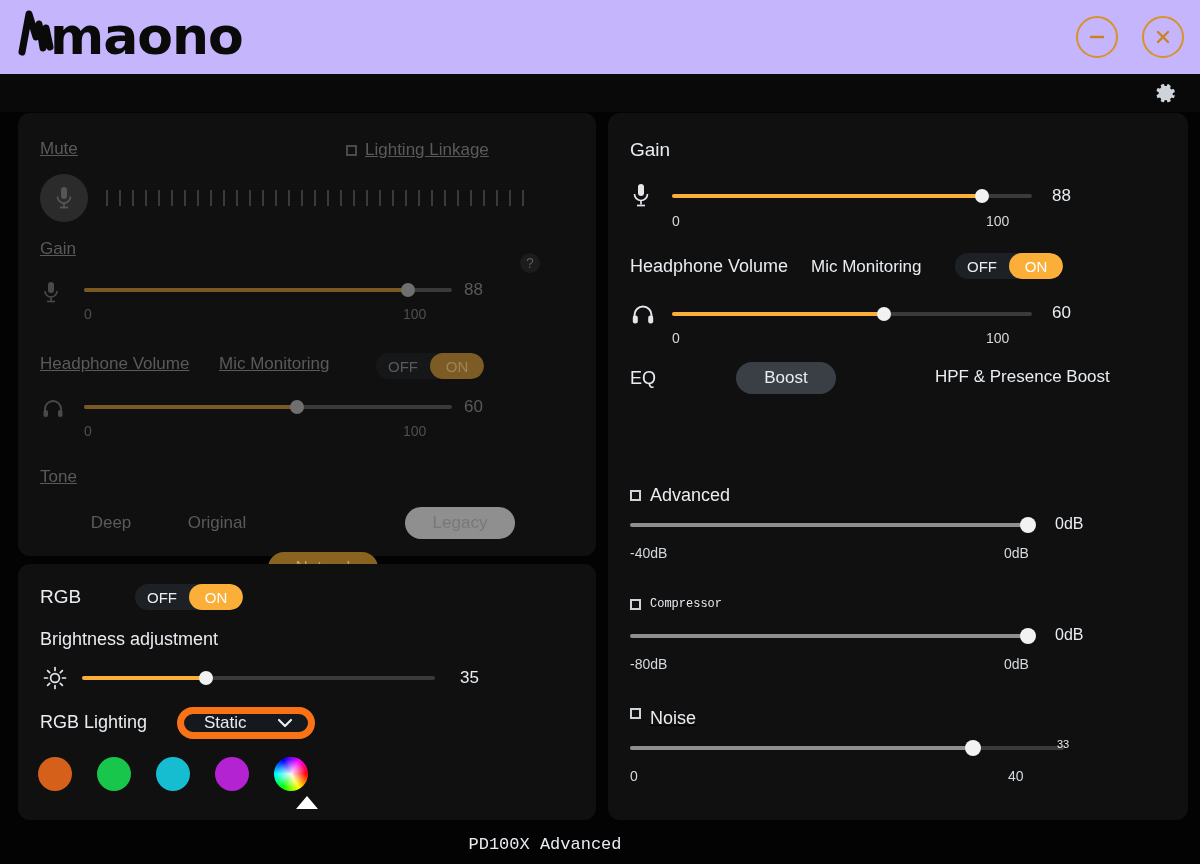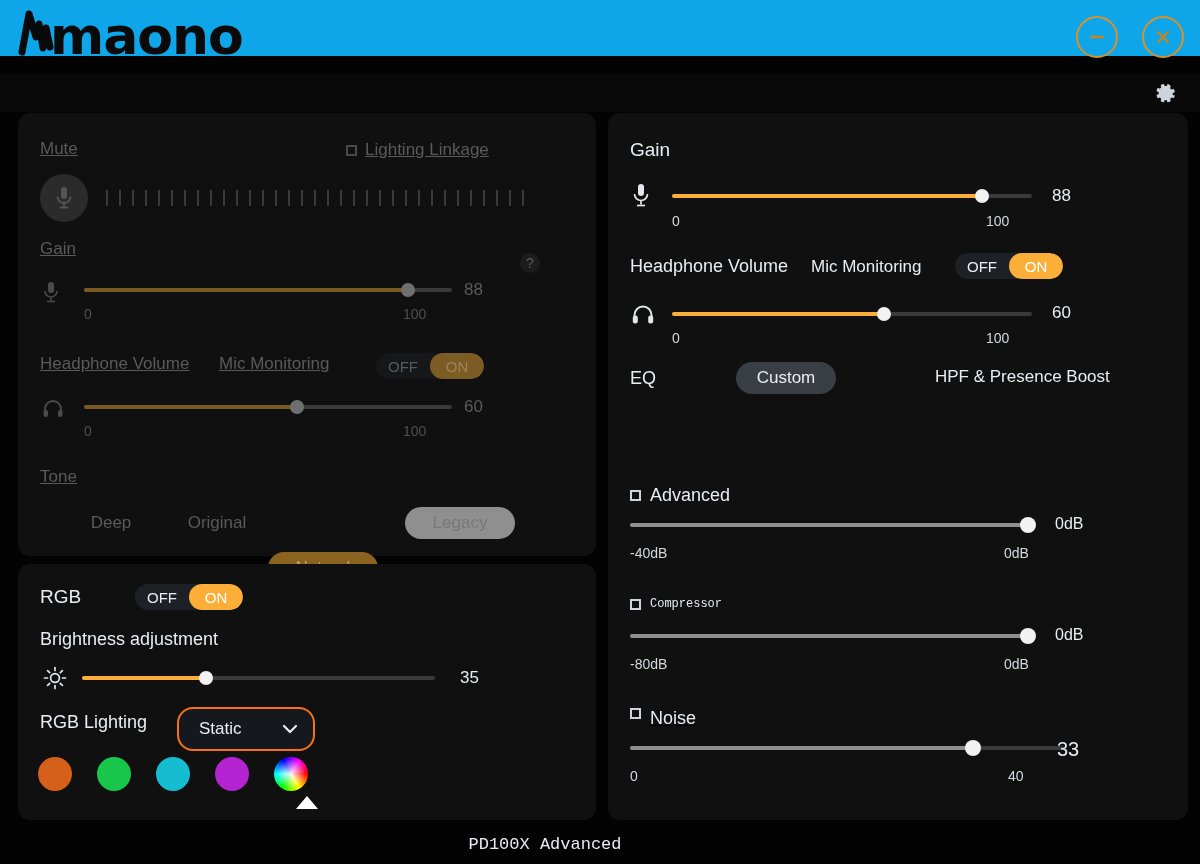--- a/index.html
+++ b/index.html
@@ -6,22 +6,22 @@
   html, body {
     width: 1200px; height: 864px;
     background: #000;
     font-family: "Liberation Sans", sans-serif;
     overflow: hidden;
   }
   #app { position: relative; width: 1200px; height: 864px; background: #030303; }
 
   
   .titlebar {
-    position: absolute; left: 0; top: 0; width: 1200px; height: 56px;
-    background: #0ea5e9;
+    position: absolute; left: 0; top: 0; width: 1200px; height: 74px;
+    background: #c4b5fd;
   }
   .logo-wrap {
     position: absolute; left: 12px; top: 4px;
     display: flex; align-items: flex-end;
   }
   .logo-mark { width: 52px; height: 62px; display: block; }
   .logo-text {
     font-family: "DejaVu Sans", sans-serif;
     font-size: 52px; font-weight: bold; color: #0a0a0a;
     letter-spacing: -1px; line-height: 1; margin-left: -14px; margin-bottom: 4px;
@@ -125,22 +125,22 @@
     background: radial-gradient(circle, rgba(255,255,255,0.95) 0%, rgba(255,255,255,0) 62%);
   }
   .sel-arrow {
     position: absolute; left: 277px; top: 794px;
     width: 0; height: 0; border-left: 11px solid transparent;
     border-right: 11px solid transparent; border-bottom: 13px solid #ffffff;
   }
 
   
   .dropdown {
-    position: absolute; height: 44px; border-radius: 16px; background: #15191e;
-    border: 2px solid #f97316; display: flex; align-items: center; cursor: pointer;
+    position: absolute; height: 32px; border-radius: 16px; background: #15191e;
+    border: 7px solid #f97316; display: flex; align-items: center; cursor: pointer;
   }
 
   
   .status {
     position: absolute; right: 0; bottom: 10px; width: 1200px;
     text-align: center; font-family: "Liberation Mono", monospace;
     font-size: 17px; color: #e9edf2; padding-right: 110px;
   }
   .help-q {
     position: absolute; width: 20px; height: 20px; border-radius: 50%;
@@ -364,21 +364,21 @@
     <div class="slider" style="left:64px;top:192px;width:360px;">
       <div class="track tr-grey"></div>
       <div class="fill fl-orange" style="width:59%"></div>
       <div class="knob kn-white" style="left:calc(59% - 7px)"></div>
     </div>
     <div class="val" style="position:absolute;left:444px;top:190px;">60</div>
     <div class="small" style="position:absolute;left:64px;top:217px;">0</div>
     <div class="small" style="position:absolute;left:378px;top:217px;">100</div>
 
     <div class="lbl" style="position:absolute;left:22px;top:255px;font-size:18px;">EQ</div>
-    <div class="pill" style="left:128px;top:249px;width:100px;background:#3a3f45;color:#e9edf2;">Custom</div>
+    <div class="pill" style="left:128px;top:249px;width:100px;background:#3a3f45;color:#e9edf2;">Boost</div>
     <div class="lbl" style="position:absolute;left:327px;top:254px;font-size:17px;">HPF &amp; Presence Boost</div>
 
     <div style="position:absolute;left:22px;top:372px;display:flex;align-items:center;gap:9px;">
       <span class="cbox"></span>
       <span class="lbl" style="font-size:18px;">Advanced</span>
     </div>
     <div class="slider" style="left:22px;top:403px;width:404px;">
       <div class="track tr-lgrey"></div>
       <div class="knob kn-white" style="left:calc(100% - 14px);width:16px;height:16px;top:1px;"></div>
     </div>
@@ -400,20 +400,20 @@
 
     <div style="position:absolute;left:22px;top:595px;display:flex;align-items:flex-start;gap:9px;text-decoration:underline;">
       <span class="cbox"></span>
       <span class="lbl" style="font-size:18px;">Noise</span>
     </div>
     <div class="slider" style="left:22px;top:626px;width:434px;">
       <div class="track tr-grey"></div>
       <div class="fill tr-lgrey" style="width:79%"></div>
       <div class="knob kn-white" style="left:calc(79% - 8px);width:16px;height:16px;top:1px;"></div>
     </div>
-    <div class="val" style="position:absolute;left:449px;top:625px;font-size:20px;">33</div>
+    <div class="val" style="position:absolute;left:449px;top:625px;font-size:11px;">33</div>
     <div class="small" style="position:absolute;left:22px;top:655px;">0</div>
     <div class="small" style="position:absolute;left:400px;top:655px;">40</div>
   </div>
 
   <div class="status">PD100X  Advanced</div>
 
 </div>
 
 </body></html>

